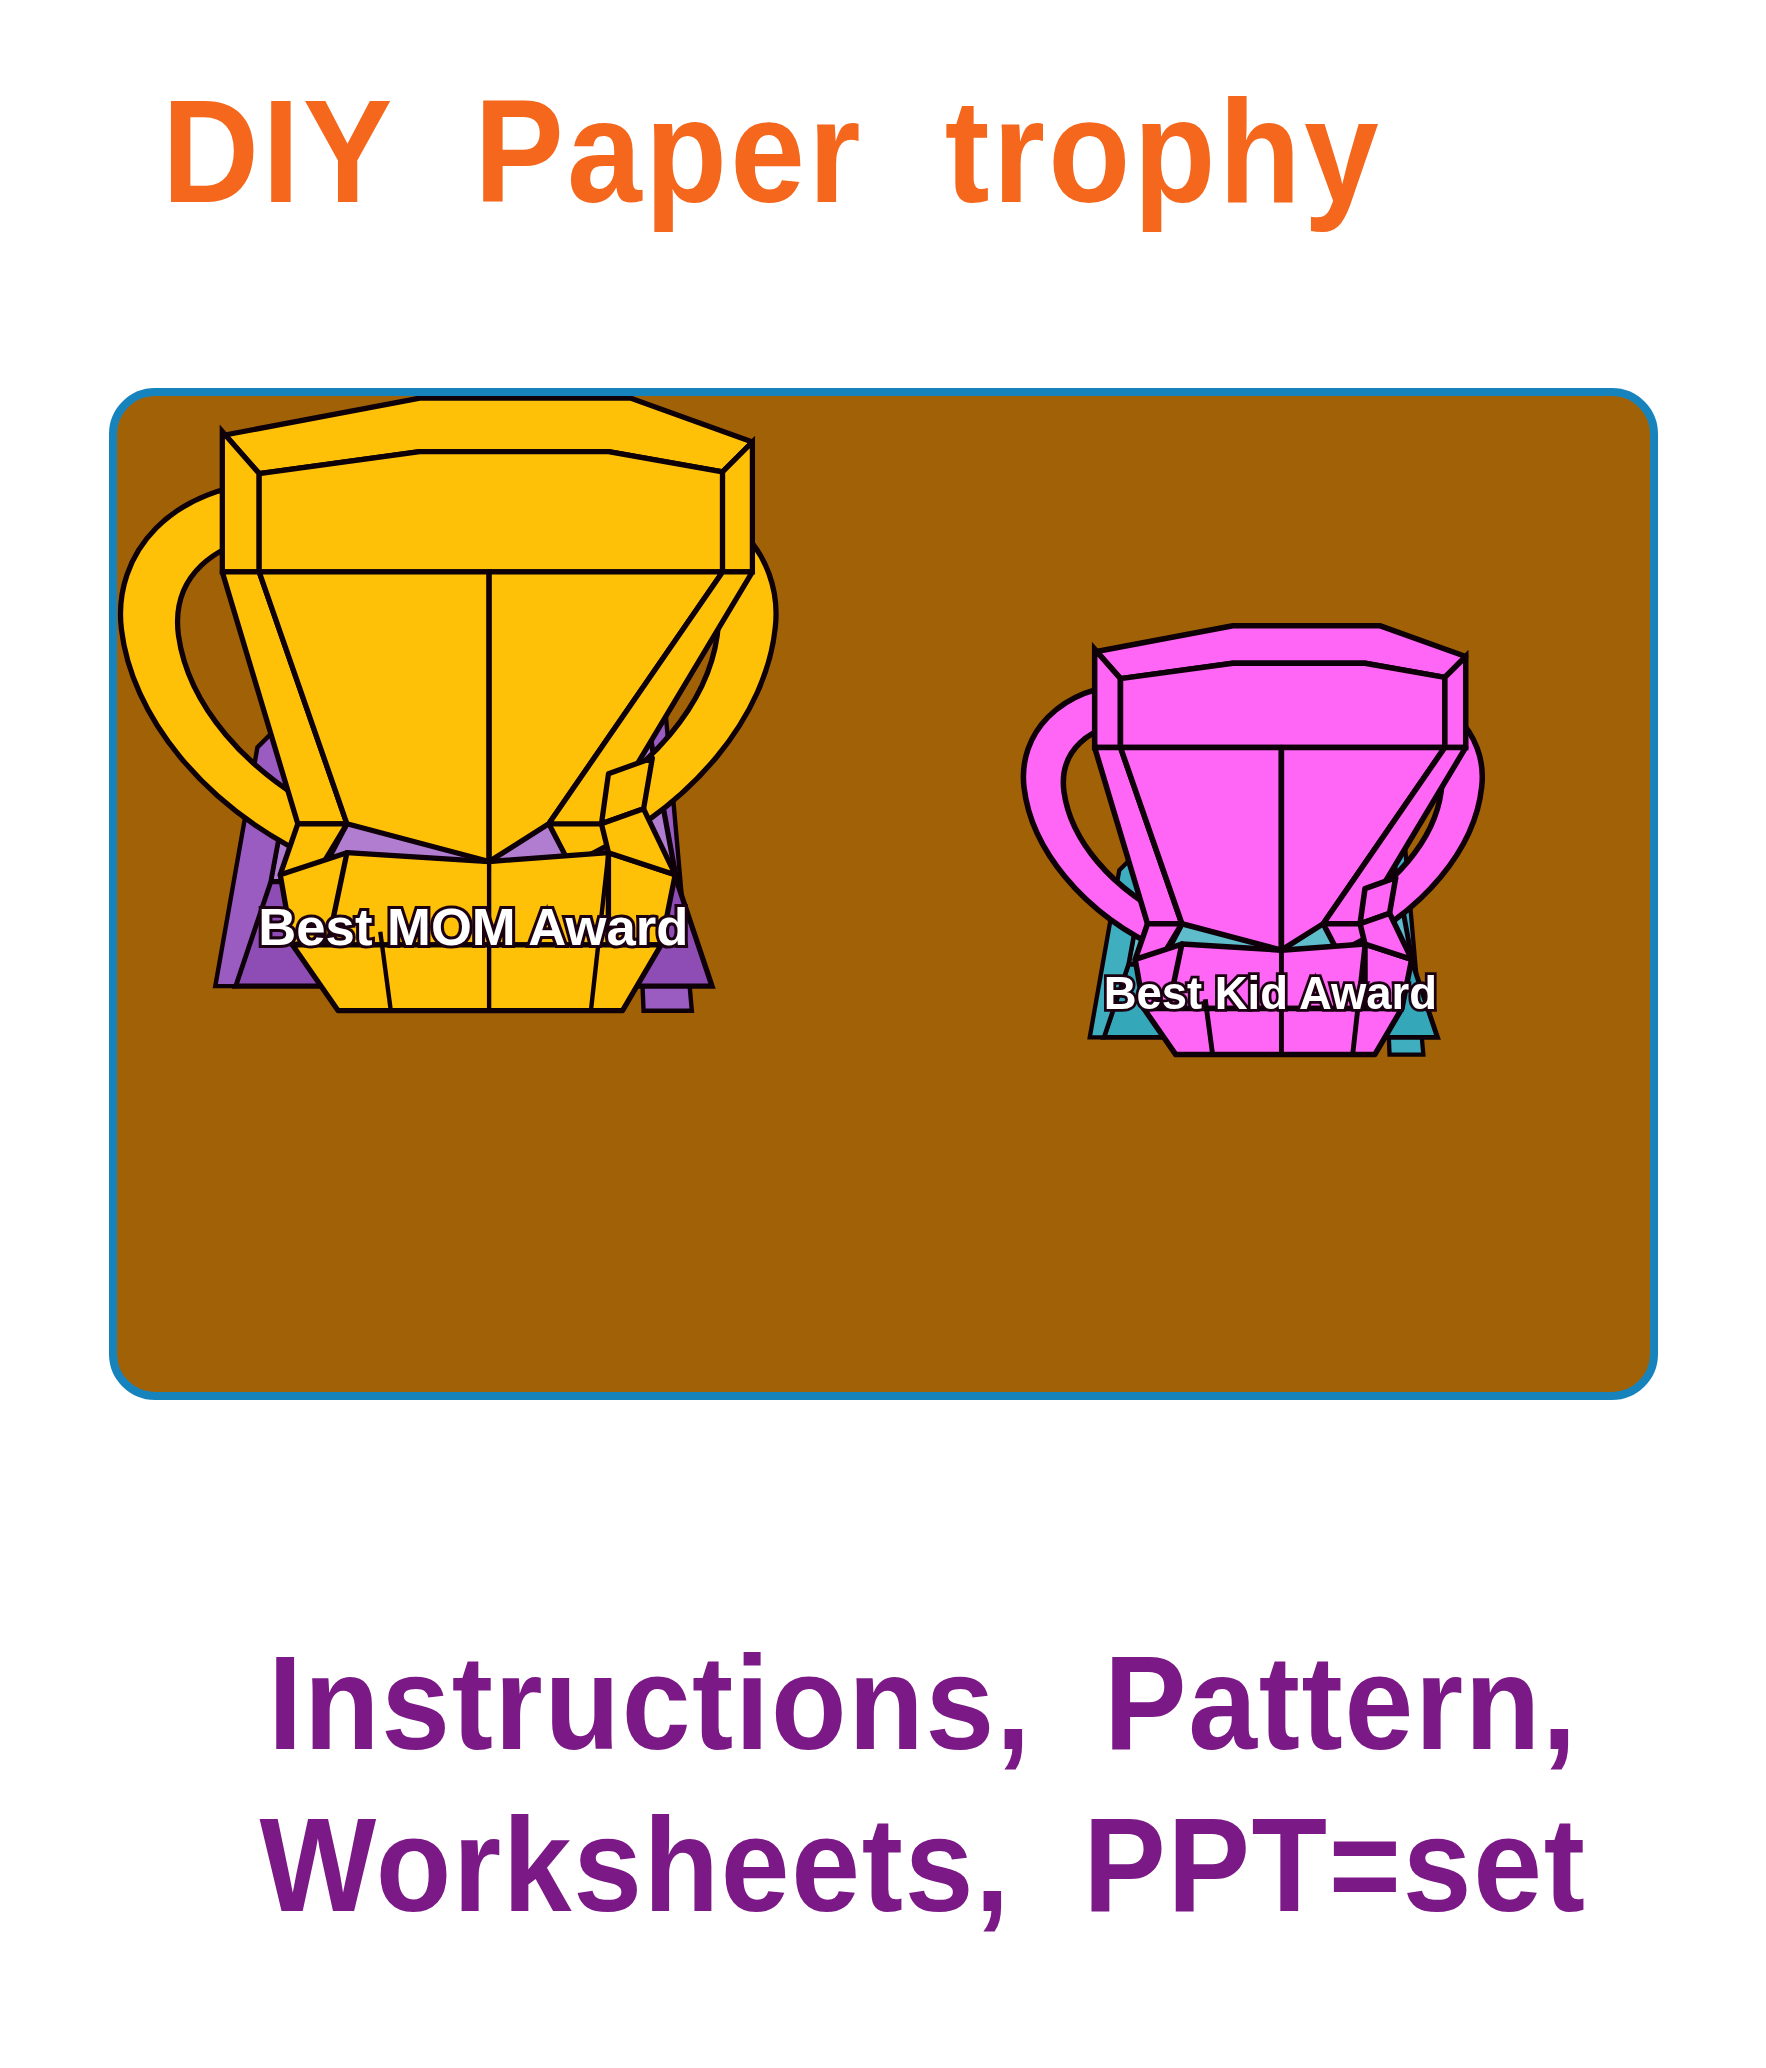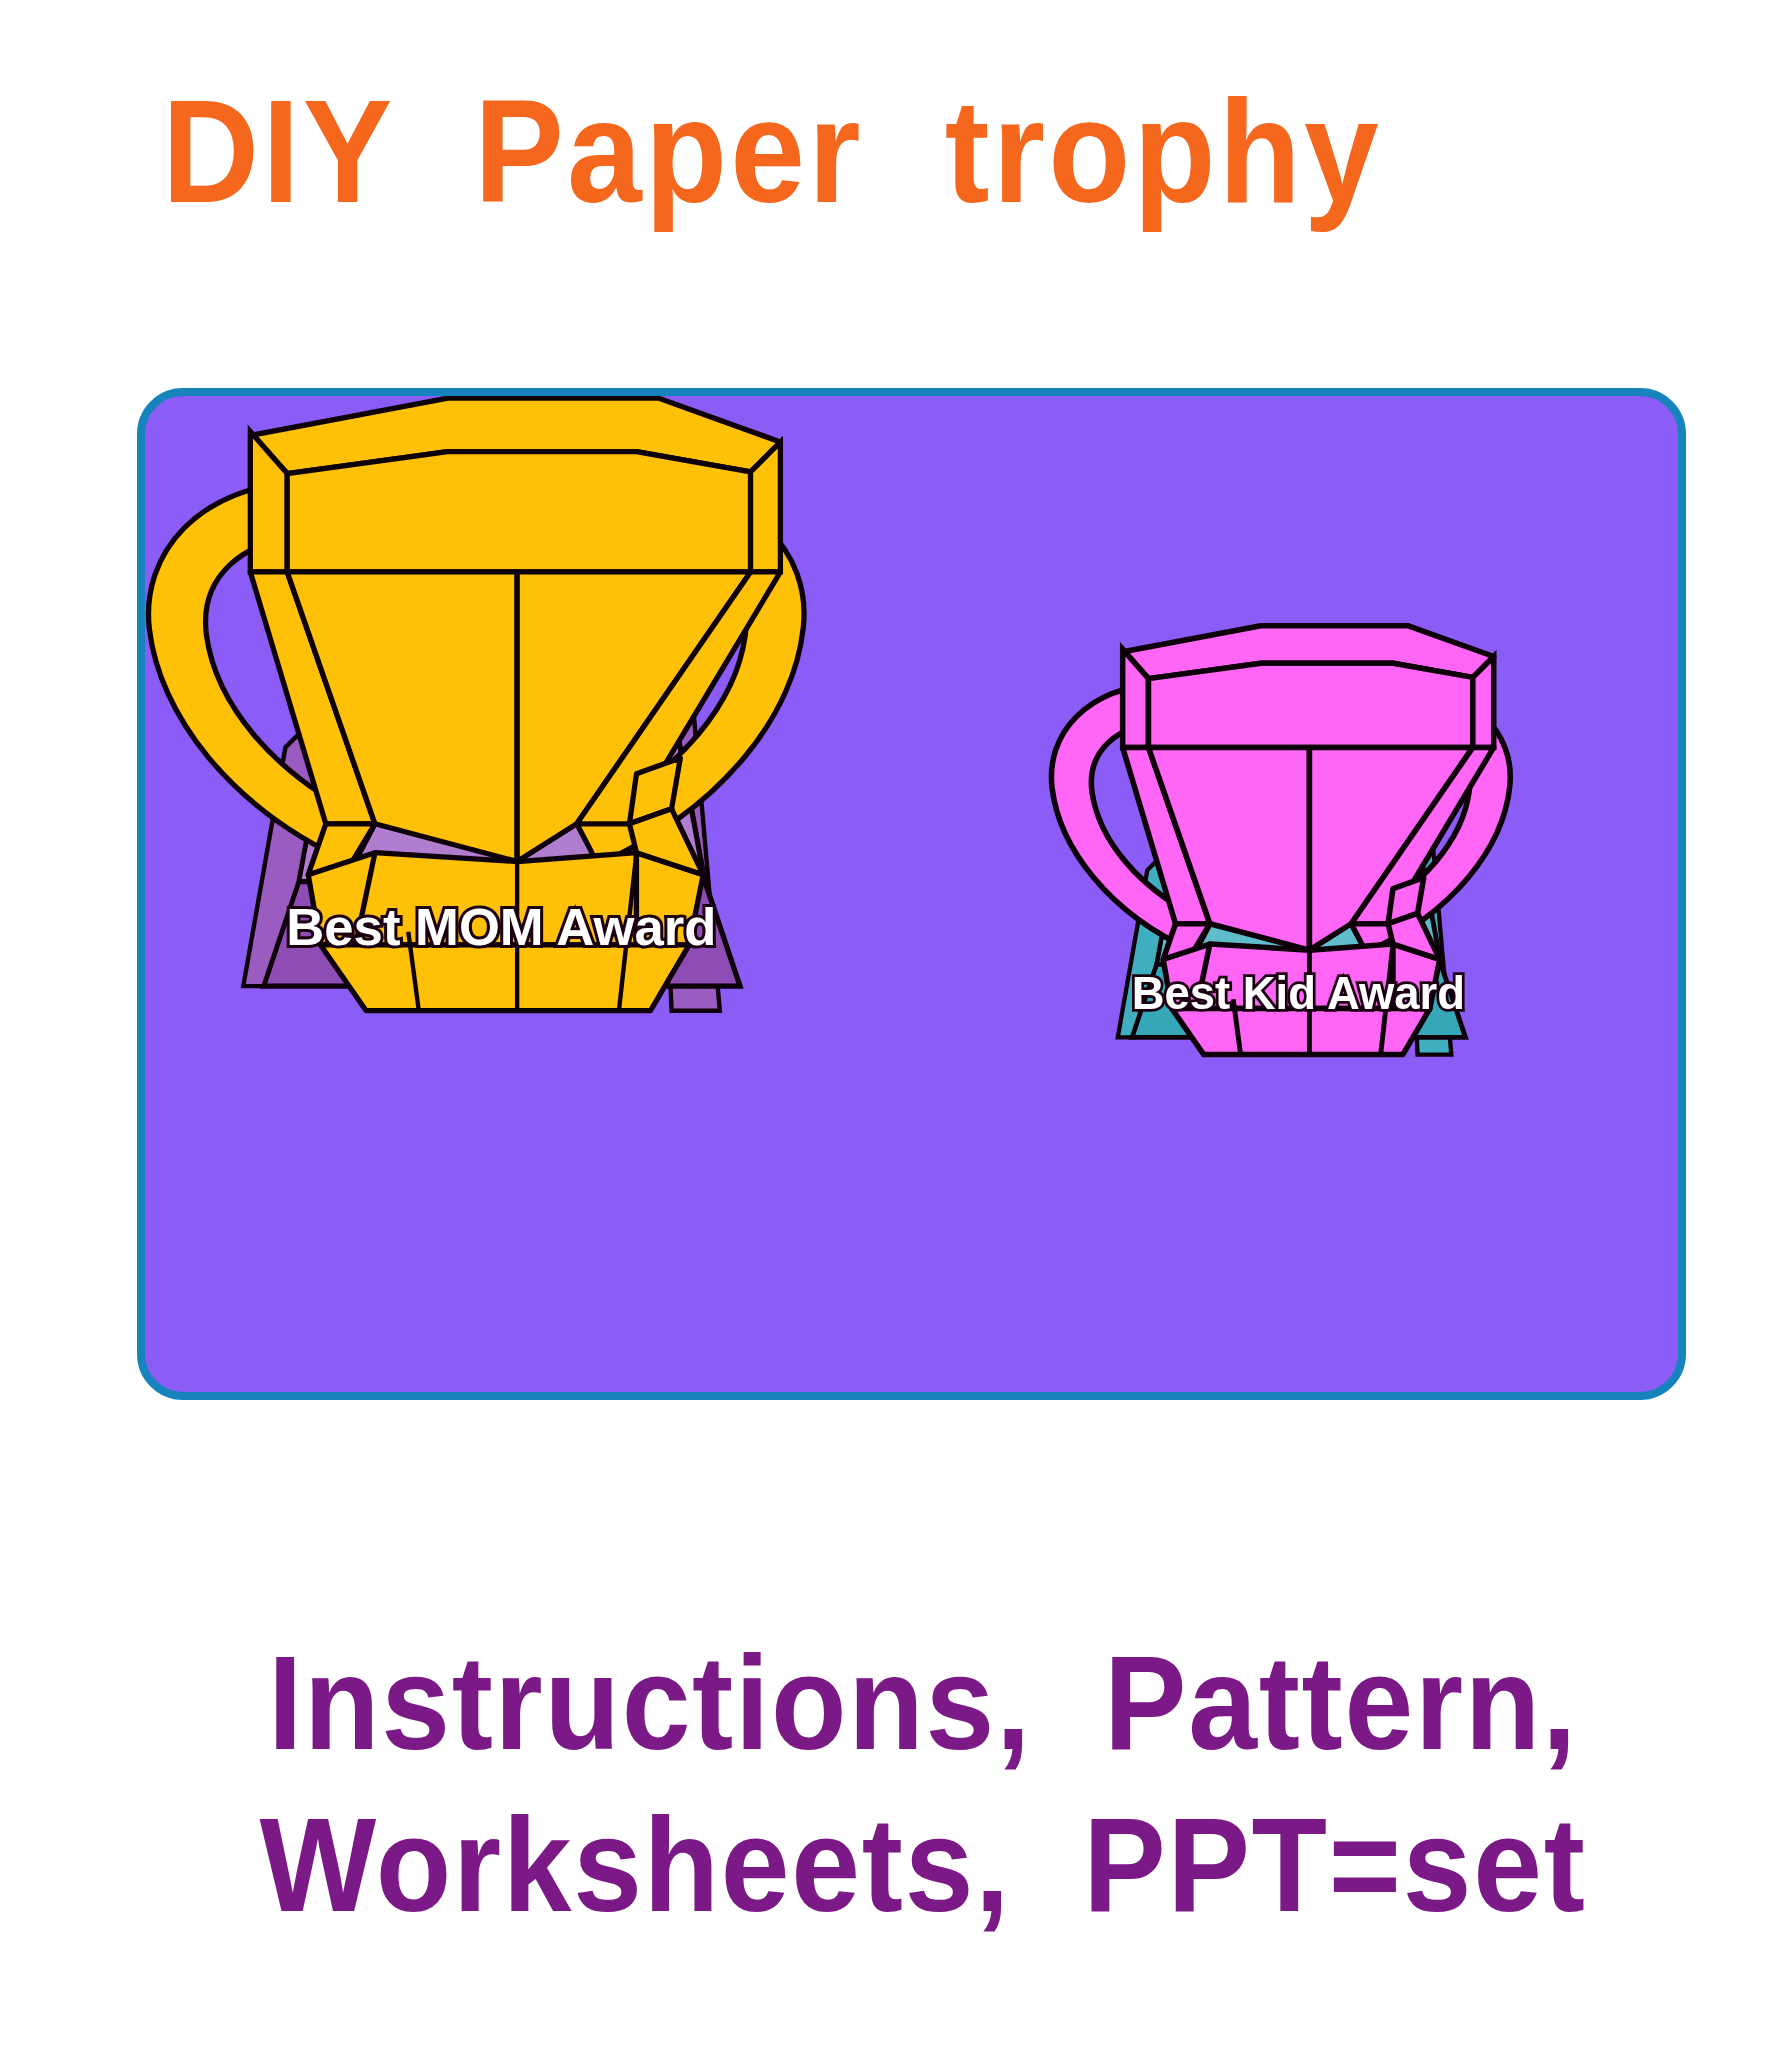--- a/index.html
+++ b/index.html
@@ -39,22 +39,21 @@
   
   #illustration-panel {
     position: absolute;
     left: 109px;
     top: 388px;
     width: 1549px;
     height: 1012px;
     box-sizing: border-box;
     border: 8px solid #1783BD;
     border-radius: 46px;
-    background: #8b5cf6;
-    margin-left: 28px;
+    background: #a16207;
   }
   #trophy-canvas {
     position: absolute;
     left: 0;
     top: 0;
     width: 1549px;
     height: 1175px;
     display: block;
   }
 

